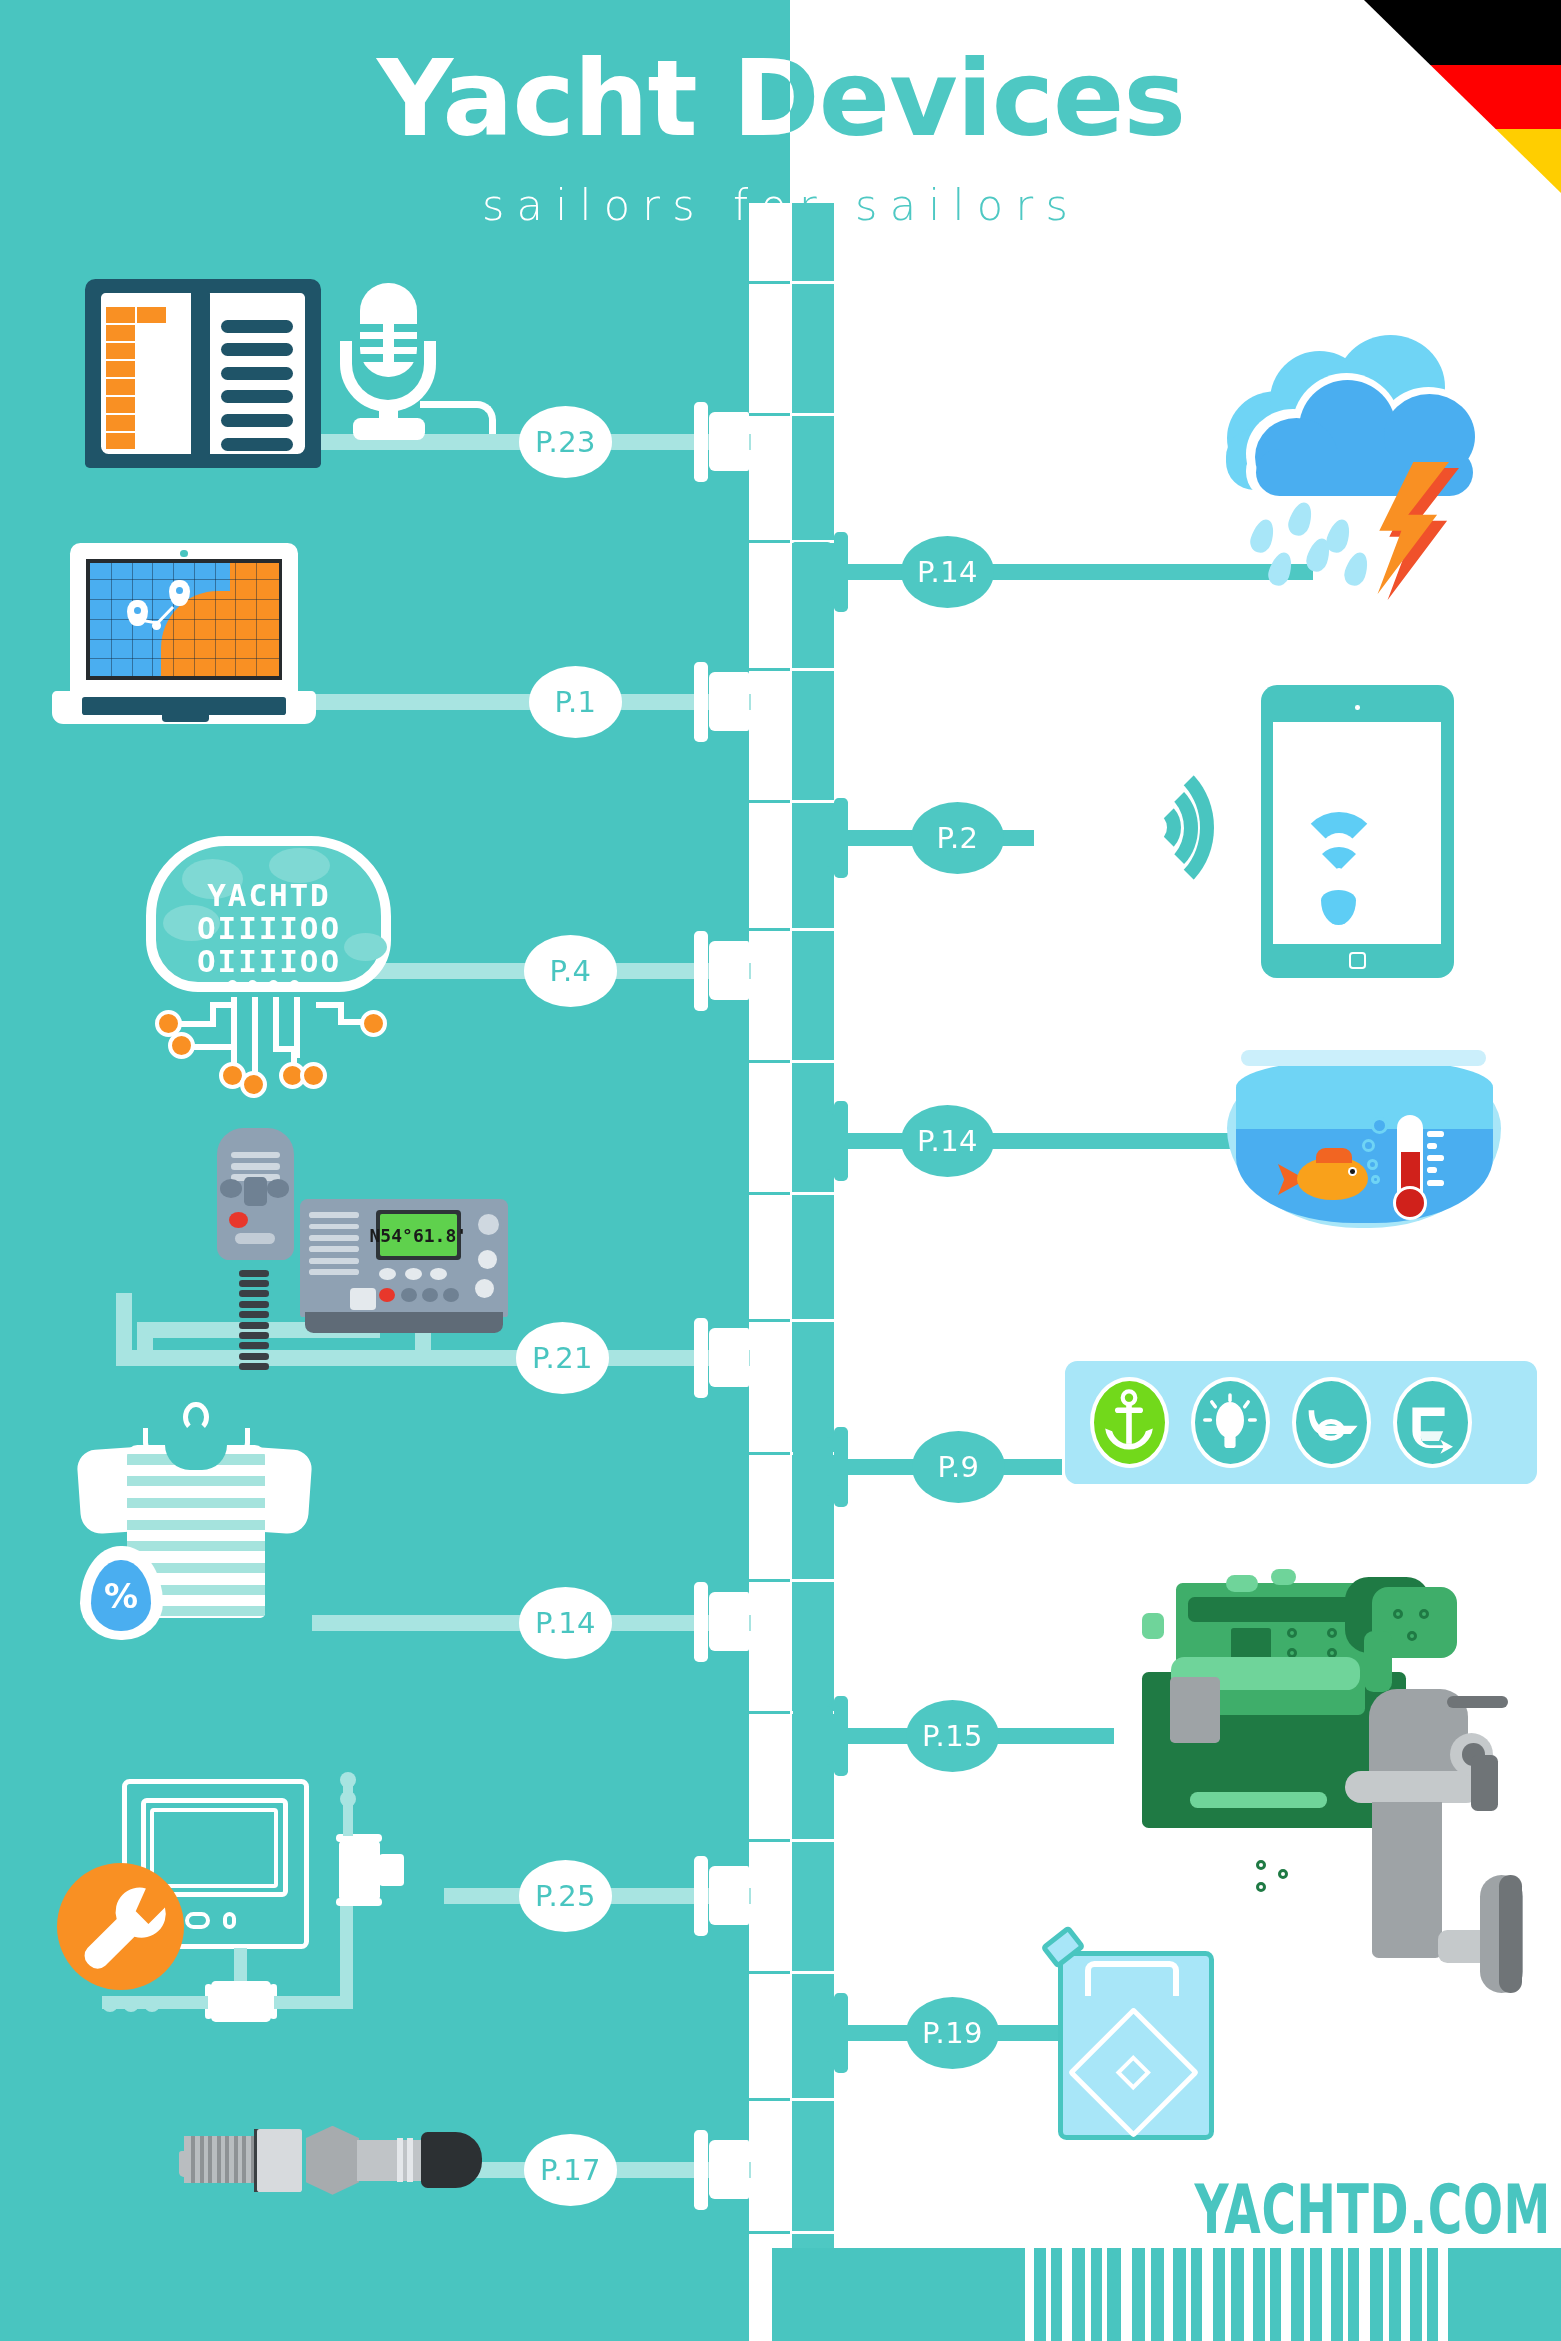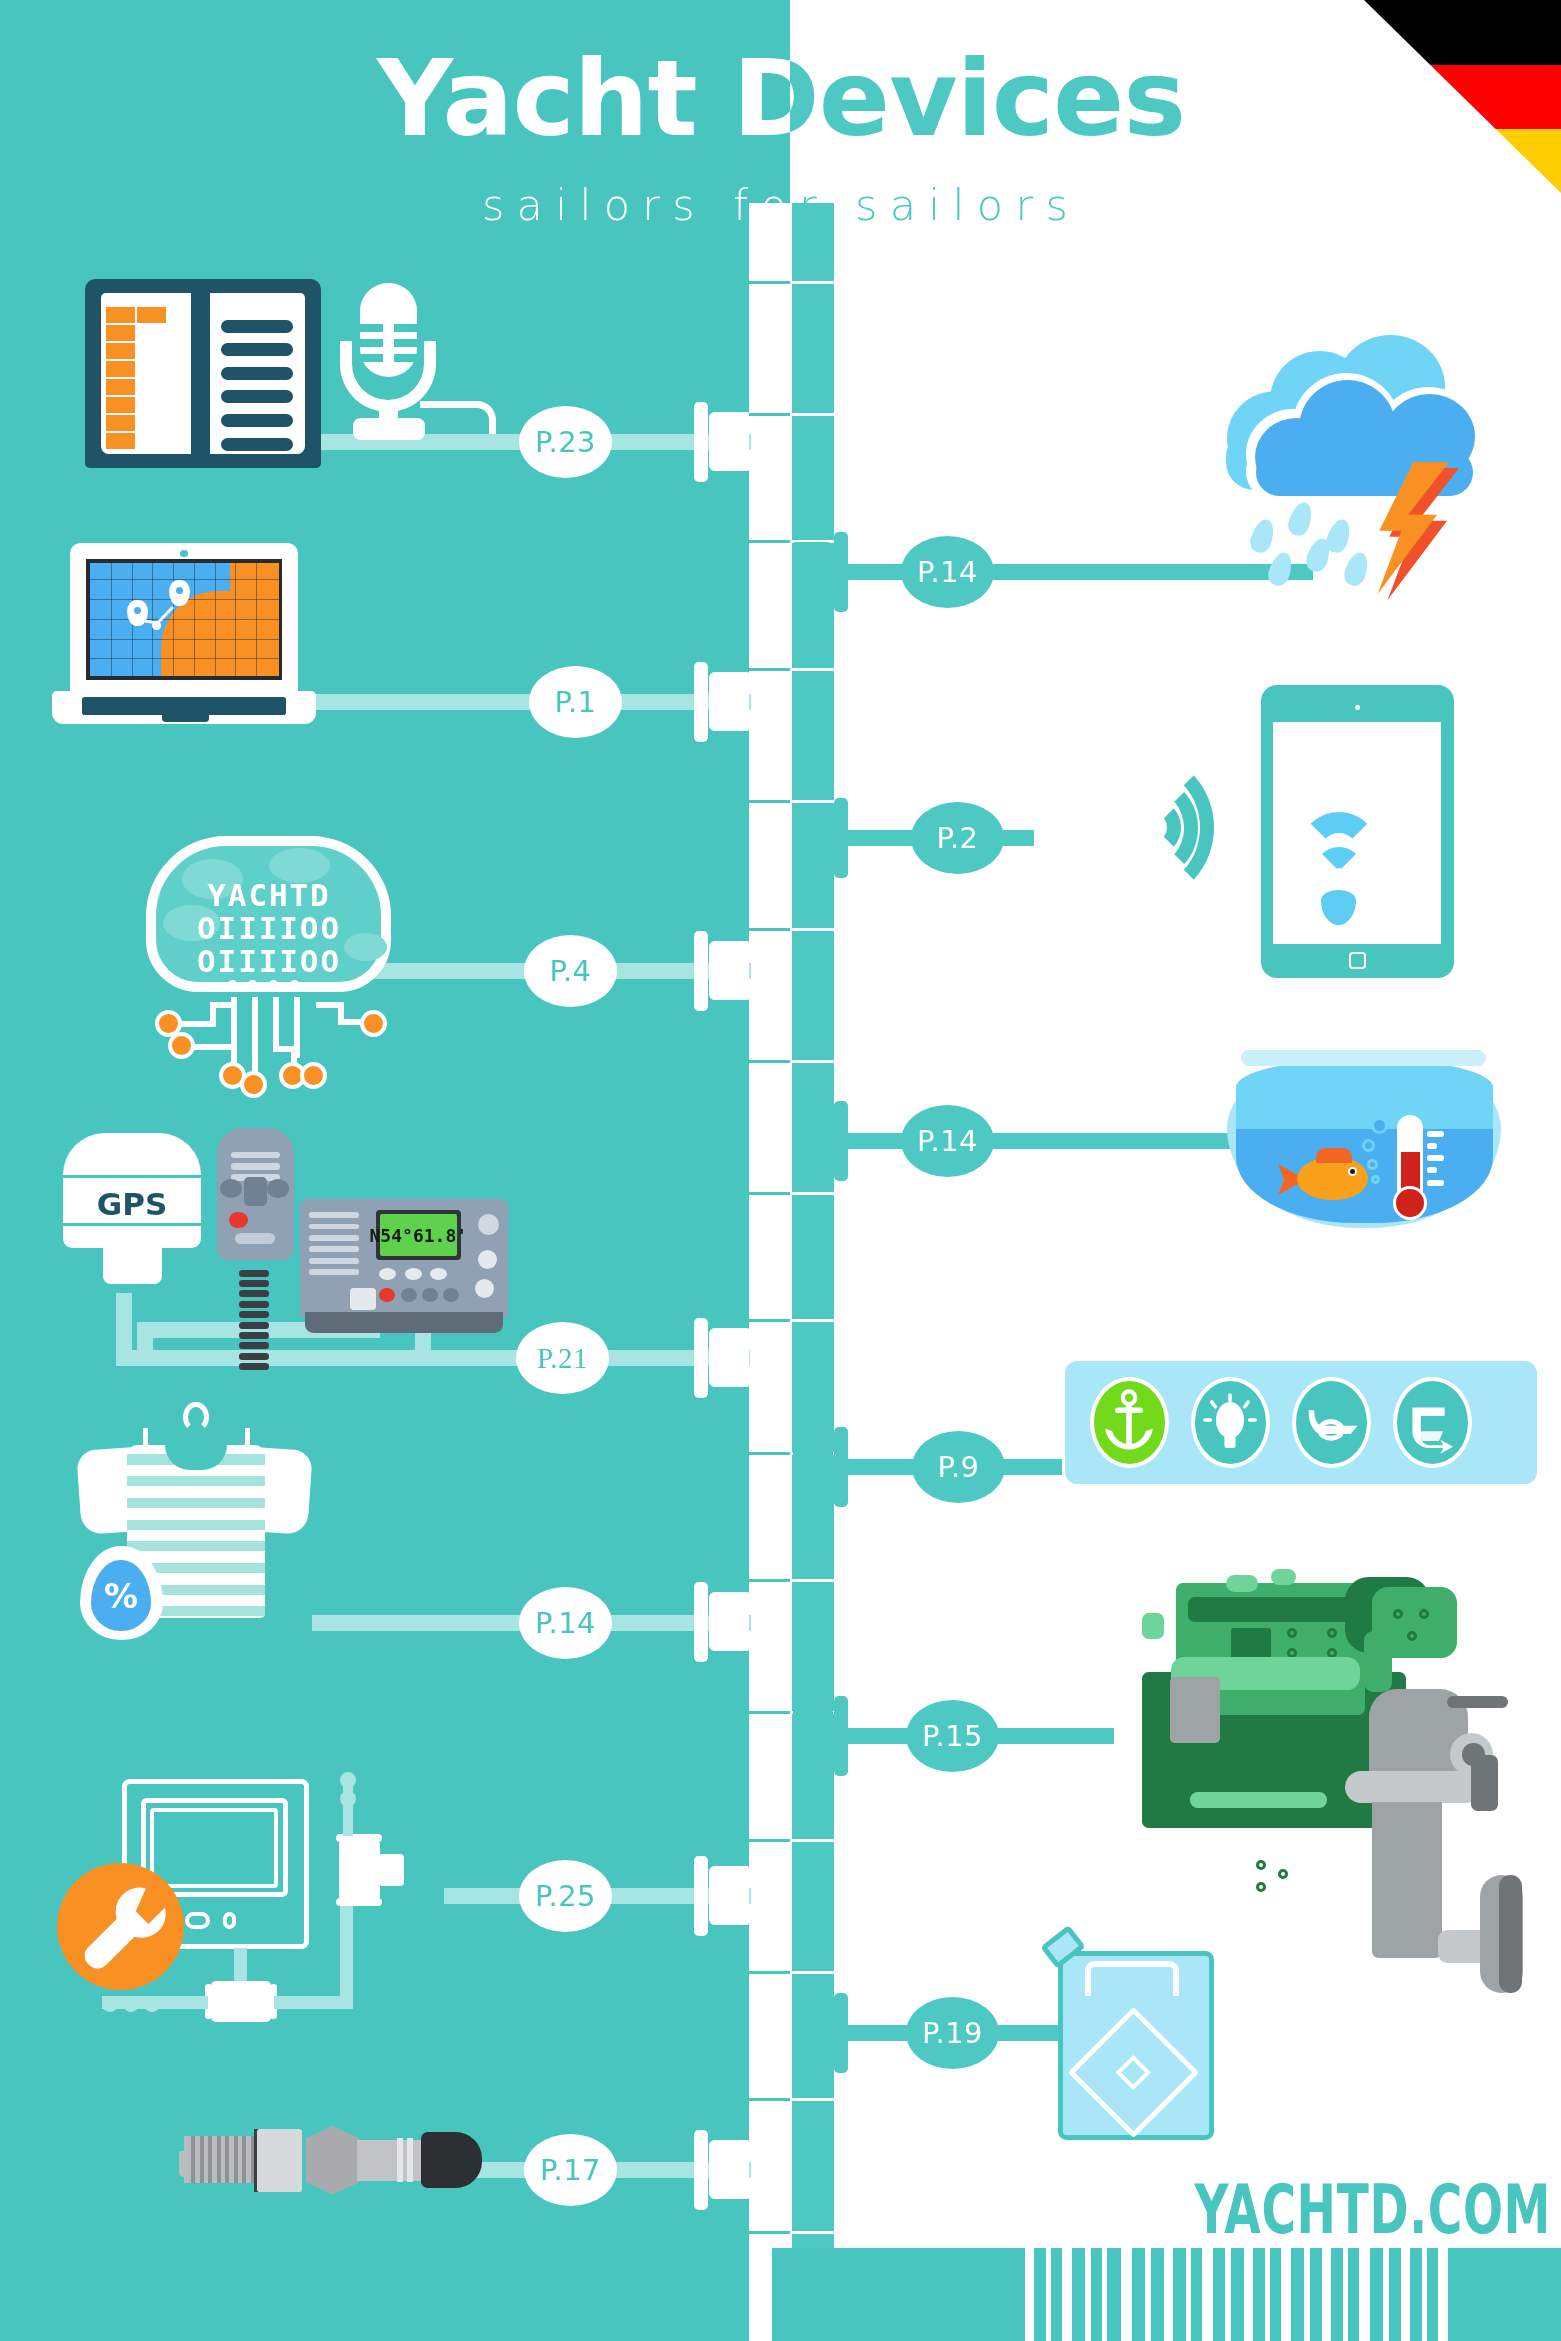--- a/index.html
+++ b/index.html
@@ -437,21 +437,21 @@
   <div class="lead-l" style="left:116px; top:1350px; width:634px;"></div>
   <div class="lead-l" style="left:116px; top:1293px; width:16px; height:66px;"></div>
   <div class="lead-l" style="left:137px; top:1322px; width:16px; height:38px;"></div>
   <div class="lead-l" style="left:137px; top:1322px; width:227px;"></div>
   <div class="lead-l" style="left:364px; top:1275px; width:16px; height:63px;"></div>
   <div class="lead-l" style="left:415px; top:1275px; width:16px; height:76px;"></div>
   <div class="nub-l" style="left:692px; top:1318px;">
       <div class="body"></div>
       <div class="ring"></div>
     </div>
-  <div class="badge left" style="left:516px; top:1322px;font-family:Liberation Serif, serif;">P.21</div>
+  <div class="badge left" style="left:516px; top:1322px;">P.21</div>
 
   <div class="lead-l" style="left:312px; top:1615px; width:439px;"></div>
   <div class="nub-l" style="left:692px; top:1582px;">
       <div class="body"></div>
       <div class="ring"></div>
     </div>
   <div class="badge left" style="left:519px; top:1587px;">P.14</div>
 
   <div class="lead-l" style="left:444px; top:1888px; width:307px;"></div>
   <div class="nub-l" style="left:692px; top:1856px;">
@@ -604,27 +604,20 @@
     <div class="trace" style="left:154px; top:210px; width:5.7px; height:22px;"></div>
     <div class="node" style="left:18px;  top:174px;"></div>
     <div class="node" style="left:31px;  top:196px;"></div>
     <div class="node" style="left:223px; top:174px;"></div>
     <div class="node" style="left:82px; top:226px;"></div>
     <div class="node" style="left:103px; top:235px;"></div>
     <div class="node" style="left:142px; top:226px;"></div>
     <div class="node" style="left:163px; top:226px;"></div>
   </div>
 
-  <div class="icon gps" style="left:61px; top:1133px;">
-    <div class="top"></div>
-      <div class="mid"></div>
-      <div class="bot"></div>
-      <div class="stem"></div>
-    <div class="lbl">GPS</div>
-  </div>
   <div class="icon handset" style="left:208px; top:1128px;">
     <div class="body"></div>
     <div class="grill" style="top:23.6px;"></div>
       <div class="grill" style="top:35px;"></div>
       <div class="grill" style="top:46px;"></div>
     <div class="btn" style="left:12.3px; top:51px;"></div>
       <div class="btn" style="left:59px; top:51px;"></div>
     <div class="pad"></div>
       <div class="red"></div>
       <div class="ptt"></div>

